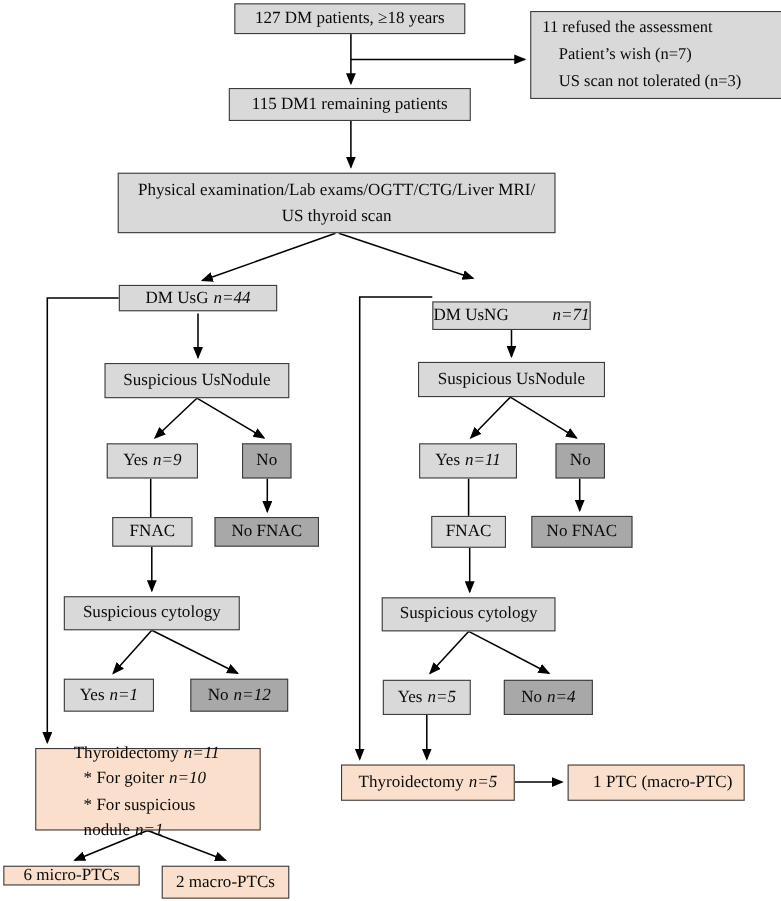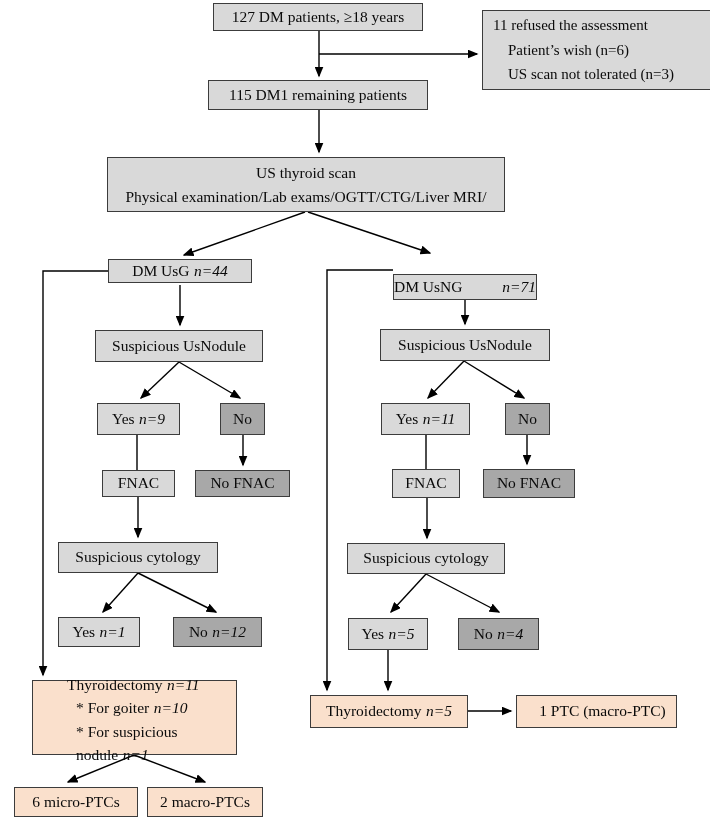--- a/index.html
+++ b/index.html
@@ -45,21 +45,21 @@
   #b-nofnac-l{left:195px;top:470px;width:95px;height:27px;}
   #b-fnac-r{left:392px;top:469px;width:68px;height:29px;}
   #b-nofnac-r{left:483px;top:469px;width:92px;height:29px;}
   #b-cyto-l{left:58px;top:542px;width:160px;height:31px;}
   #b-cyto-r{left:347px;top:543px;width:158px;height:31px;}
   #b-yes1{left:58px;top:617px;width:82px;height:30px;}
   #b-no12{left:173px;top:617px;width:89px;height:30px;}
   #b-yes5{left:348px;top:618px;width:80px;height:32px;}
   #b-no4{left:458px;top:618px;width:81px;height:32px;}
   #b-thy11{left:32px;top:680px;width:205px;height:75px;padding-left:24px;}
-  #b-micro{left:14px;top:787px;width:124px;height:30px;}
+  #b-micro{left:3px;top:787px;width:124px;height:18px;}
   #b-macro{left:147px;top:787px;width:116px;height:30px;}
   #b-thy5{left:310px;top:695px;width:158px;height:33px;}
   #b-ptc1{left:516px;top:695px;width:161px;height:33px;padding-left:12px;}
 </style>
 </head>
 <body>
 
 <div id="stage">
 
   <svg id="connectors" viewBox="0 0 710 819" xmlns="http://www.w3.org/2000/svg">
@@ -98,31 +98,31 @@
       <line x1="468" y1="711" x2="511" y2="711" marker-end="url(#arr)"></line>
     </g>
   </svg>
 
   <div class="box light" id="b-patients">
     <span>127 DM patients, ≥18 years</span>
   </div>
 
   <div class="box light multiline leftalign" id="b-refused">
     <div class="l1">11 refused the assessment</div>
-    <div class="sub">Patient’s wish (n=6)</div>
+    <div class="sub">Patient’s wish (n=7)</div>
     <div class="sub">US scan not tolerated (n=3)</div>
   </div>
 
   <div class="box light" id="b-remaining">
     <span>115 DM1 remaining patients</span>
   </div>
 
   <div class="box light multiline" id="b-exam">
+    <div>Physical examination/Lab exams/OGTT/CTG/Liver MRI/</div>
     <div>US thyroid scan</div>
-    <div>Physical examination/Lab exams/OGTT/CTG/Liver MRI/</div>
   </div>
 
   <div class="box light" id="b-usg">
     <span>DM UsG</span>
     <i class="n">n=44</i>
   </div>
 
   <div class="box light" id="b-usng">
     <span>DM UsNG</span>
     <i class="n">n=71</i>

